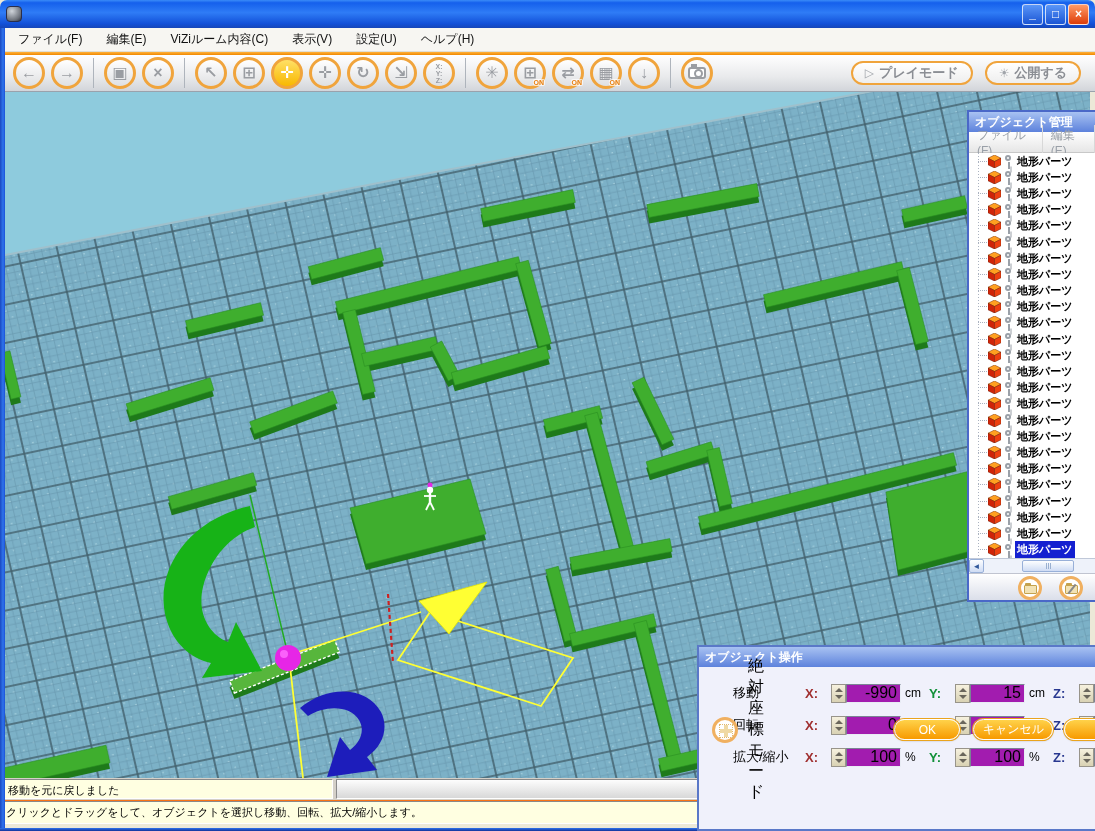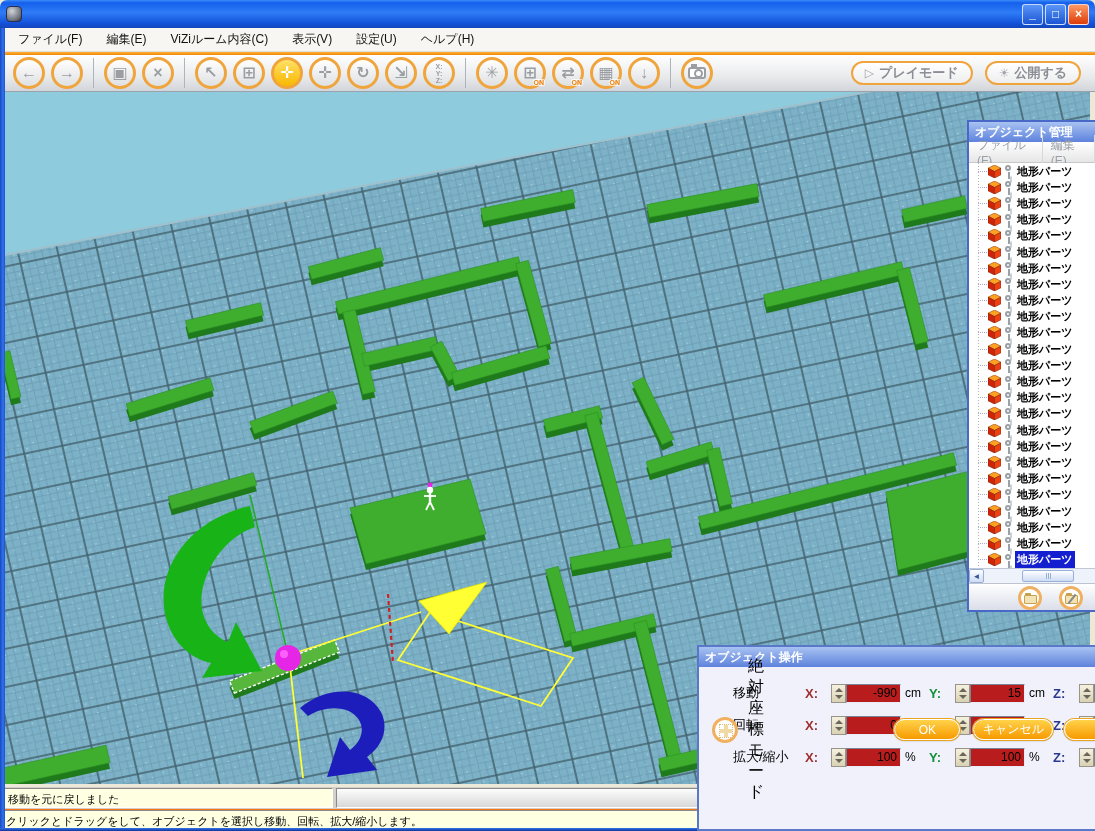--- a/index.html
+++ b/index.html
@@ -38,21 +38,21 @@
   .pill .pglyph{font-size:12px;color:#a0a4aa;}
   .spacer{flex:1;}
 
   
   .viewport{position:absolute;left:5px;top:92px;width:1085px;height:692px;overflow:hidden;background:#8ecbdd;}
   #scene{display:block;width:1085px;height:692px;}
   .leftborder{position:absolute;left:0;top:28px;bottom:0;width:5px;background:linear-gradient(90deg,#1a48c0,#2f74ec 60%,#1a50d8);z-index:2;}
   .bottomborder{position:absolute;left:0;bottom:0;width:100%;height:3px;background:linear-gradient(180deg,#2f74ec,#12329a);z-index:2;}
 
   
-  .om{position:absolute;left:967px;top:120px;width:128px;height:492px;background:#eef0f8;border:2px solid #4a68c8;border-right:none;z-index:5;overflow:hidden;}
+  .om{position:absolute;left:967px;top:110px;width:128px;height:492px;background:#eef0f8;border:2px solid #4a68c8;border-right:none;z-index:5;overflow:hidden;}
   .ptitle{height:20px;background:linear-gradient(180deg,#a8c2f2,#5d82dc);color:#fff;font-size:12px;font-weight:bold;display:flex;align-items:center;padding-left:6px;}
   .ommenu{height:21px;background:linear-gradient(180deg,#ffffff,#e6e6e6);display:flex;align-items:center;border-bottom:1px solid #c8c8c8;}
   .ommenu span{font-size:12px;color:#9aa0a8;padding:2px 8px;border-right:1px solid #d8d8d8;}
   .omlist{height:405px;background:#fff;overflow:hidden;position:relative;}
   .omlist::before{content:"";position:absolute;left:9px;top:0;bottom:0;width:1px;
     background:repeating-linear-gradient(180deg,#aab2c0 0 1px,transparent 1px 3px);}
   .omitem{height:16.2px;display:flex;align-items:center;white-space:nowrap;}
   .tree{width:9px;height:1px;border-bottom:1px dotted #aab2c0;margin-left:9px;flex:none;}
   .cube{flex:none;margin:0 2px 0 1px;}
   .key{flex:none;width:6px;height:6px;border:2px solid #9aa0a8;border-radius:50%;position:relative;margin:0 4px 6px 2px;}
@@ -75,35 +75,35 @@
   
   .op{position:absolute;left:697px;top:645px;width:398px;height:186px;background:#f0f1fb;border:2px solid #5a78c8;border-right:none;z-index:6;overflow:hidden;}
   .oprows{padding-top:10px;}
   .oprow{height:32px;display:flex;align-items:center;padding-left:34px;}
   .oplabel{width:72px;font-size:13px;color:#000;flex:none;}
   .axl{font-size:13px;font-weight:bold;flex:none;width:26px;}
   .axl.x{color:#a03030;}.axl.y{color:#109038;}.axl.z{color:#283890;}
   .spin{width:15px;height:19px;background:linear-gradient(180deg,#f6f1de,#d9d2b4);border:1px solid #98948a;position:relative;flex:none;}
   .spin::before{content:"";position:absolute;left:3px;top:3px;border-left:4px solid transparent;border-right:4px solid transparent;border-bottom:4px solid #6a665c;}
   .spin::after{content:"";position:absolute;left:3px;bottom:3px;border-left:4px solid transparent;border-right:4px solid transparent;border-top:4px solid #6a665c;}
-  .nval{width:55px;height:19px;border:1px solid;border-color:#7a8494 #e8ecf4 #e8ecf4 #7a8494;background:#b91c1c;font-size:12px;text-align:right;padding:0 3px;flex:none;}
+  .nval{width:55px;height:19px;border:1px solid;border-color:#7a8494 #e8ecf4 #e8ecf4 #7a8494;background:#a21caf;font-size:16px;text-align:right;padding:0 3px;flex:none;}
   .unit{width:28px;font-size:12px;color:#000;padding-left:4px;flex:none;}
   .opbottom{position:absolute;left:0;bottom:26px;width:100%;display:flex;align-items:center;padding-left:13px;}
   .modeicon{width:26px;height:26px;border-radius:50%;border:3px solid #f0b060;background:#fff;position:relative;flex:none;}
   .modeicon::after{content:"";position:absolute;left:4px;top:4px;width:12px;height:12px;
     background:linear-gradient(#efd9a4,#efd9a4) 4px 0/4px 12px no-repeat,linear-gradient(#efd9a4,#efd9a4) 0 4px/12px 4px no-repeat;border:1px dotted #e0b870;}
   .modelabel{font-size:16px;color:#000;margin-left:10px;}
   .obtn{height:21px;border-radius:11px;background:linear-gradient(180deg,#ffd24a,#f79a00);border:1px solid #fff;box-shadow:0 0 0 1px #eaa41e,0 1px 2px rgba(0,0,0,.25);
     color:#fff;font-size:12px;font-weight:normal;display:flex;align-items:center;justify-content:center;flex:none;}
   .ok{width:66px;margin-left:130px;}
   .cancel{width:80px;margin-left:13px;}
   .clipped{width:70px;margin-left:11px;}
 
   
-  .statusbar{position:absolute;left:0;bottom:0;width:100%;z-index:1;}
+  .statusbar{position:absolute;left:0;bottom:9px;width:100%;z-index:1;}
   .srow1{height:22px;display:flex;align-items:stretch;background:#d4d0c8;padding:1px 0 1px 2px;}
   .sbox{background:#ffffe1;border:1px solid;border-color:#8a8a8a #fff #fff #8a8a8a;font-size:11px;color:#000;padding:3px 5px;white-space:nowrap;overflow:hidden;}
   .sbox.msg{width:331px;flex:none;}
   .sfill{flex:1;margin-left:3px;background:linear-gradient(180deg,#fdfdfd,#d8d8d8);border:1px solid;border-color:#8a8a8a #fff #fff #8a8a8a;}
   .srow2{height:22px;padding:1px 0 0 0;background:#f97316;}
   .sbox.help{width:100%;}
 </style>
 </head>
 <body>
 

